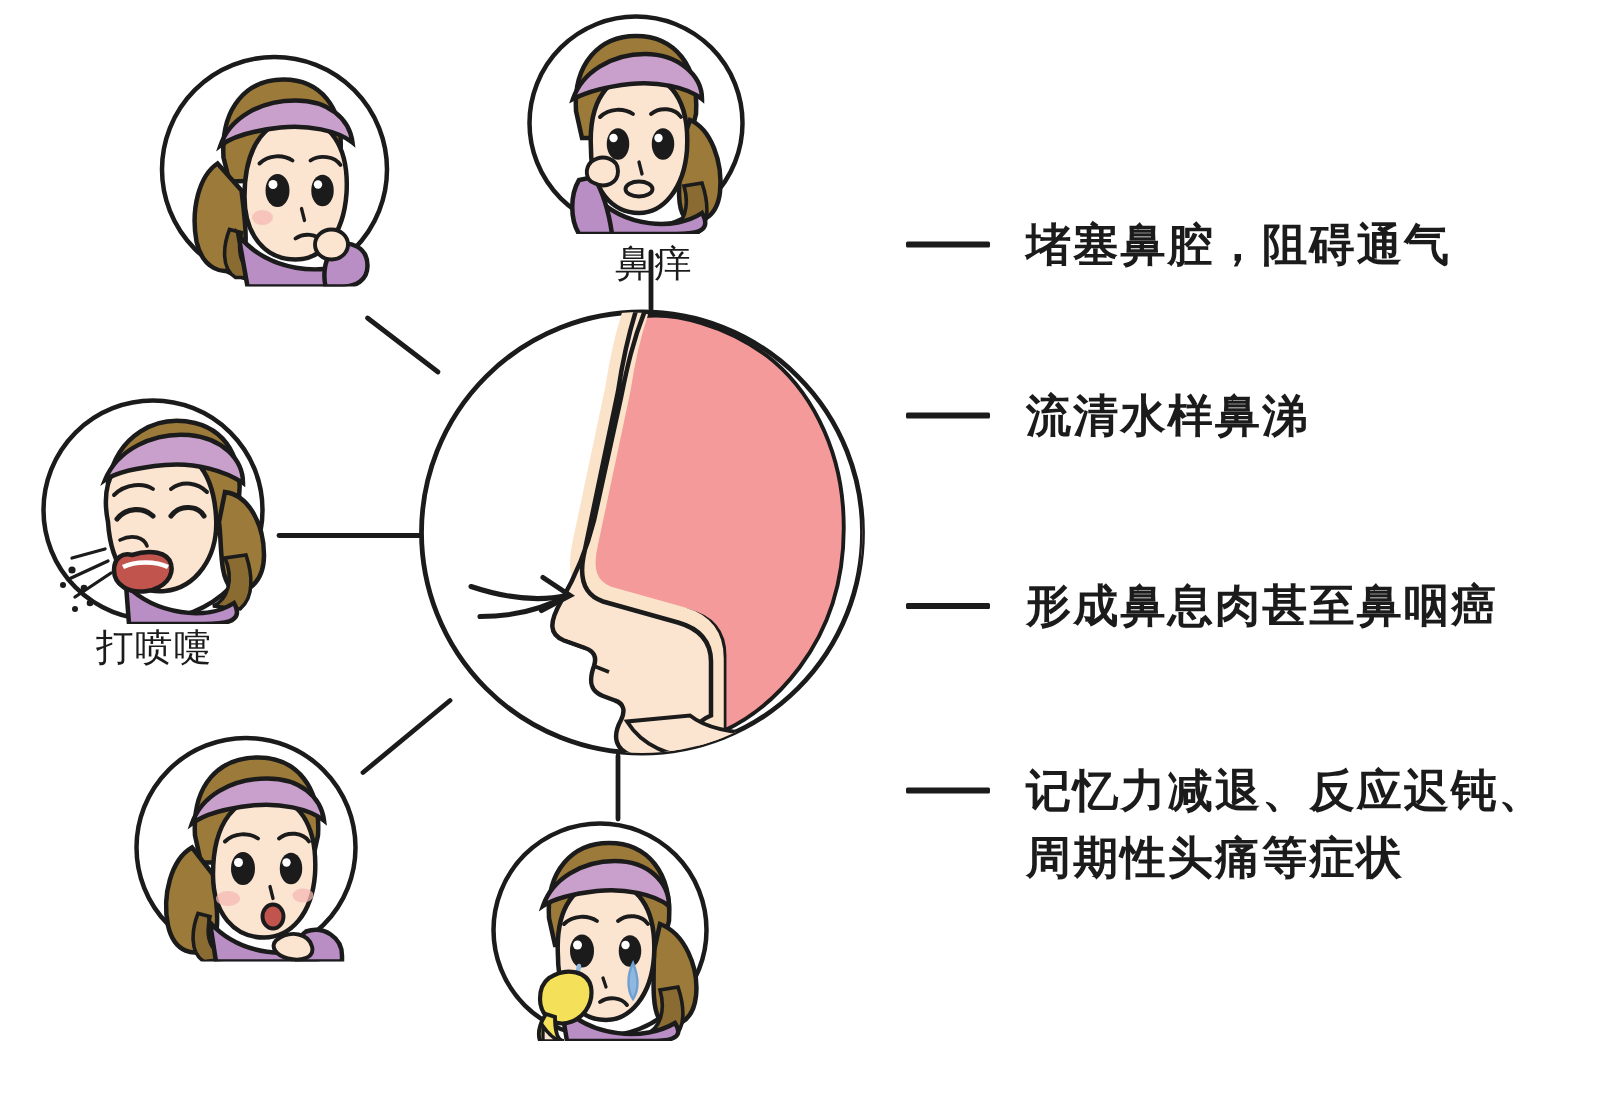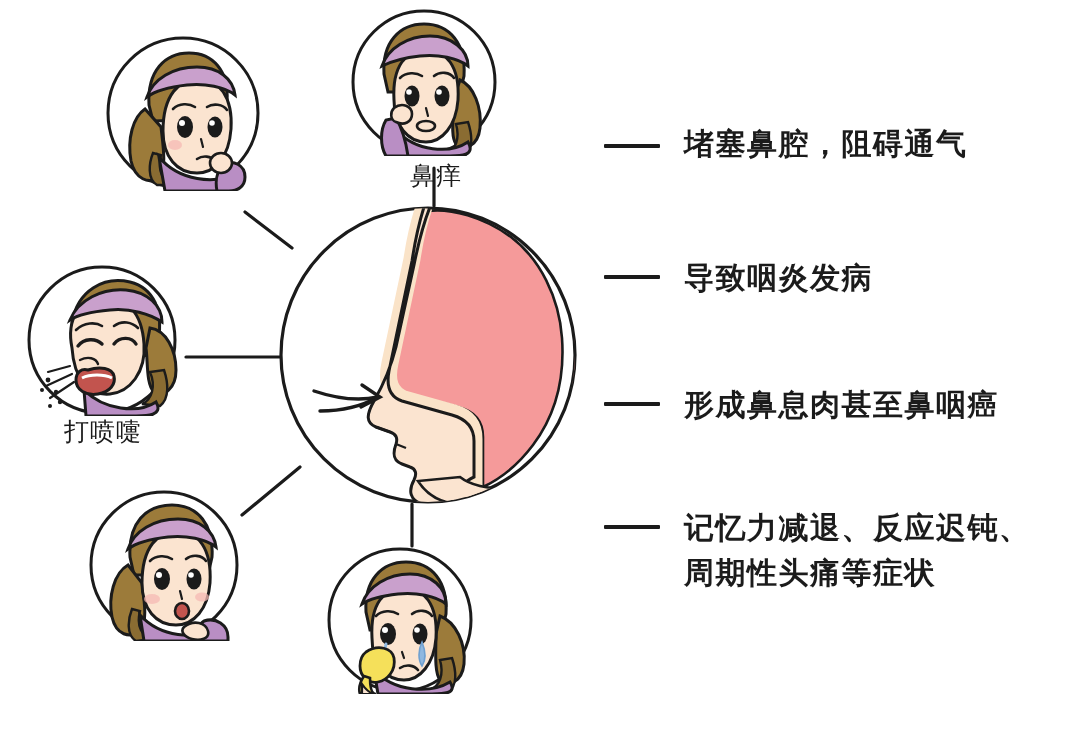--- a/index.html
+++ b/index.html
@@ -300,28 +300,28 @@
         <path d="M74 122 C 80 118 88 119 92 124" fill="none" stroke="#1b1b1b" stroke-width="2.6" stroke-linecap="round"></path>
         <path d="M40 106 C 52 98 66 102 68 112 C 70 124 62 134 52 136 C 42 138 34 130 34 120 C 34 114 36 109 40 106 Z" fill="#f5e05a" stroke="#1b1b1b" stroke-width="2.8"></path>
         <path d="M44 132 C 44 142 46 148 50 148 L 34 148 C 32 142 34 136 38 130 Z" fill="#f5e05a" stroke="#1b1b1b" stroke-width="2.6"></path>
         <path d="M36 138 C 40 144 44 147 48 148 L 36 148 Z" fill="#fbe4d0" stroke="#1b1b1b" stroke-width="2.2"></path>
       </g>
     </svg>
   </div>
 
   <div class="consequences">
 
-    <div class="consequence-row" style="top:20px;font-family:Liberation Mono, monospace;">
+    <div class="consequence-row" style="top:37px;">
       <span class="dash"></span>
       <span class="consequence-text">堵塞鼻腔，阻碍通气</span>
     </div>
 
     <div class="consequence-row" style="top:151px;">
       <span class="dash"></span>
-      <span class="consequence-text">导致咽炎发病</span>
+      <span class="consequence-text">流清水样鼻涕</span>
     </div>
 
     <div class="consequence-row" style="top:278px;">
       <span class="dash"></span>
       <span class="consequence-text">形成鼻息肉甚至鼻咽癌</span>
     </div>
 
     <div class="consequence-row" style="top:401px;">
       <span class="dash"></span>
       <span class="consequence-text">记忆力减退、反应迟钝、

